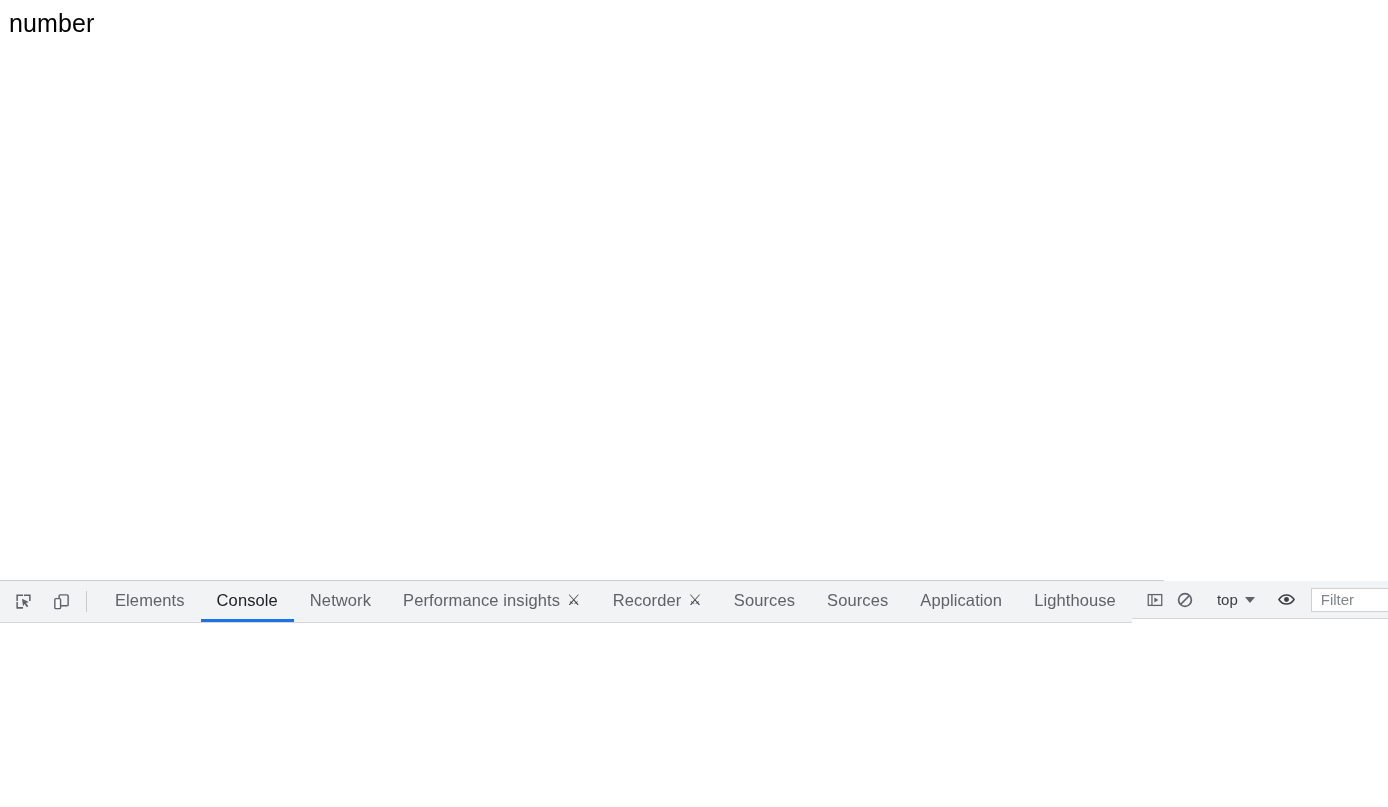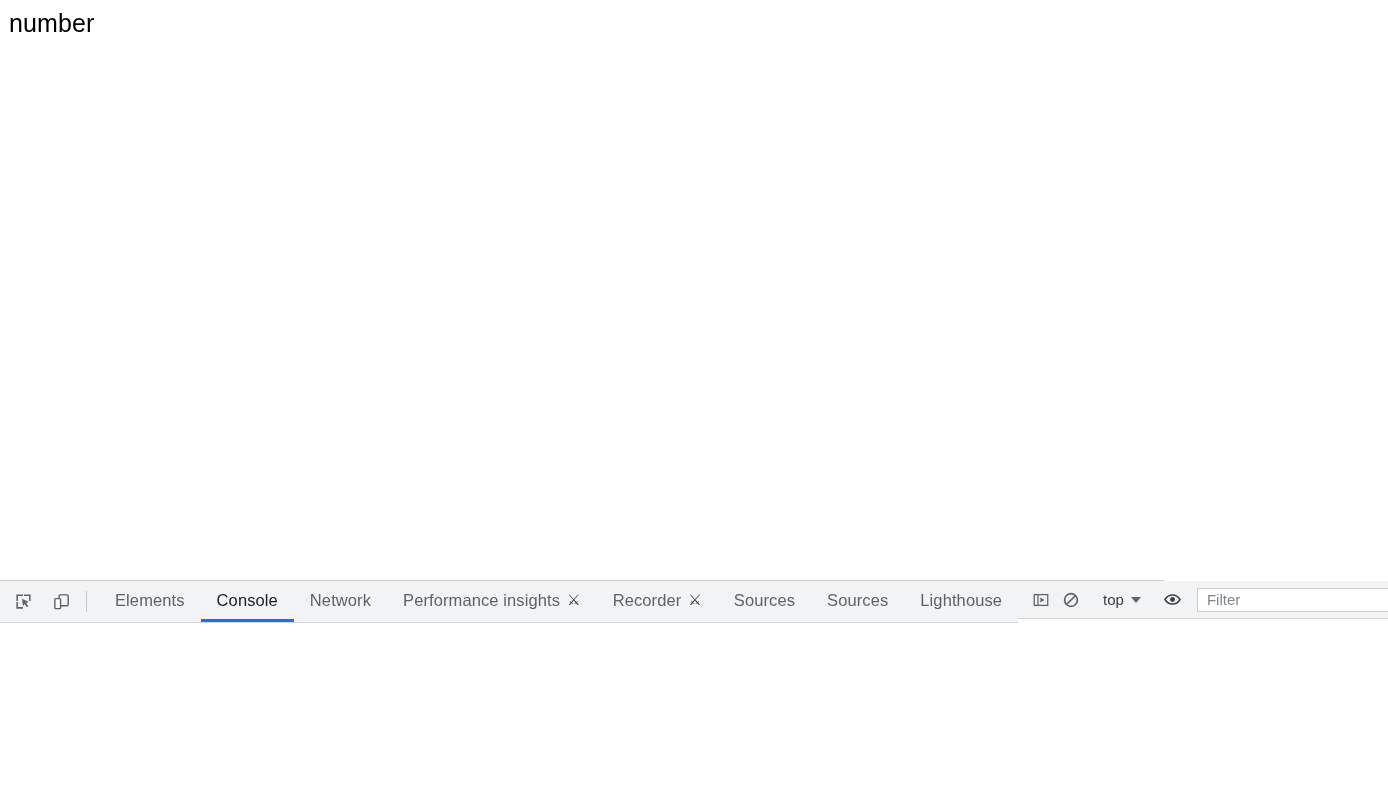--- a/index.html
+++ b/index.html
@@ -246,20 +246,23 @@
           <span>Recorder</span>
           <span class="flask">⚔</span>
         </div>
         <div class="dt-tab">
           <span>Sources</span>
         </div>
         <div class="dt-tab">
           <span>Sources</span>
         </div>
         <div class="dt-tab">
+          <span>Application</span>
+        </div>
+        <div class="dt-tab">
           <span>Lighthouse</span>
         </div>
       </div>
     </div>
 
     <div class="dt-console-toolbar">
       <div class="icon-btn">
         <svg width="18" height="18" viewBox="0 0 20 20">
           <rect x="2.5" y="4" width="15" height="12" fill="none" stroke="#5f6368" stroke-width="1.4"></rect>
           <line x1="6.6" y1="4" x2="6.6" y2="16" stroke="#5f6368" stroke-width="1.4"></line>

